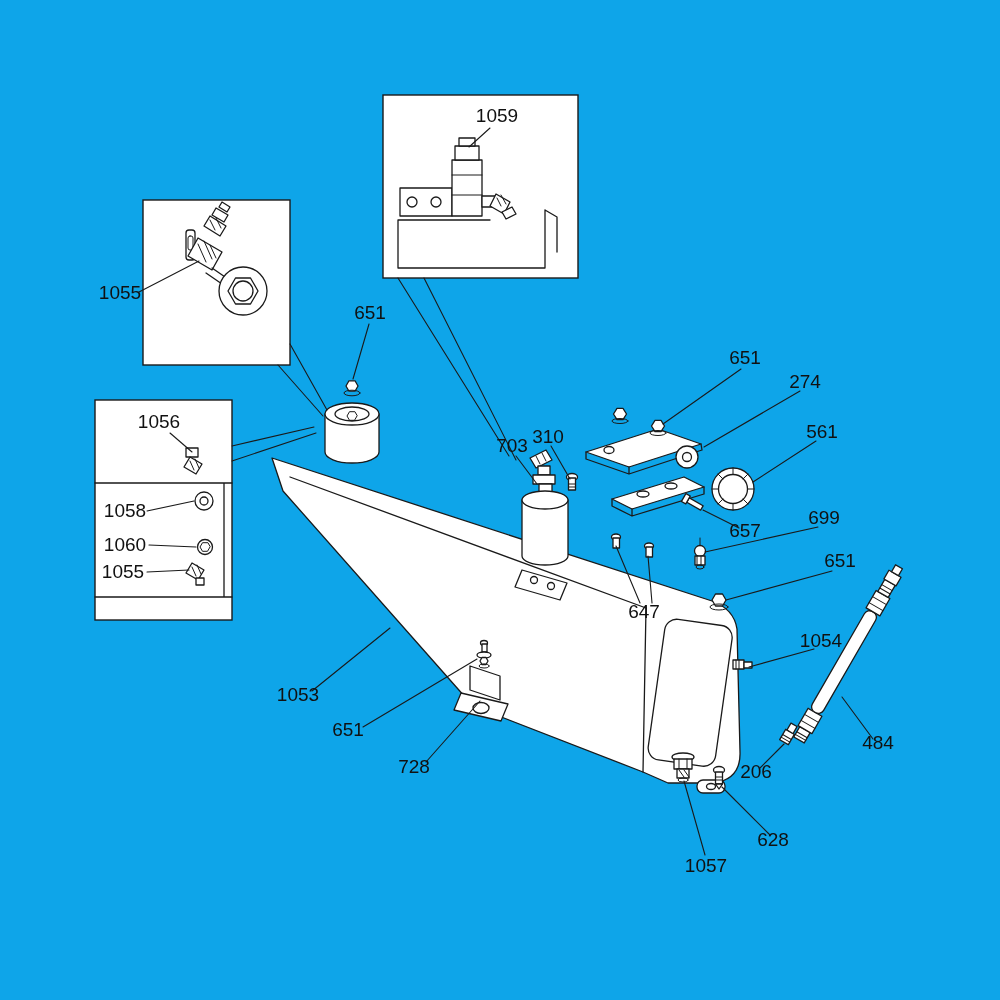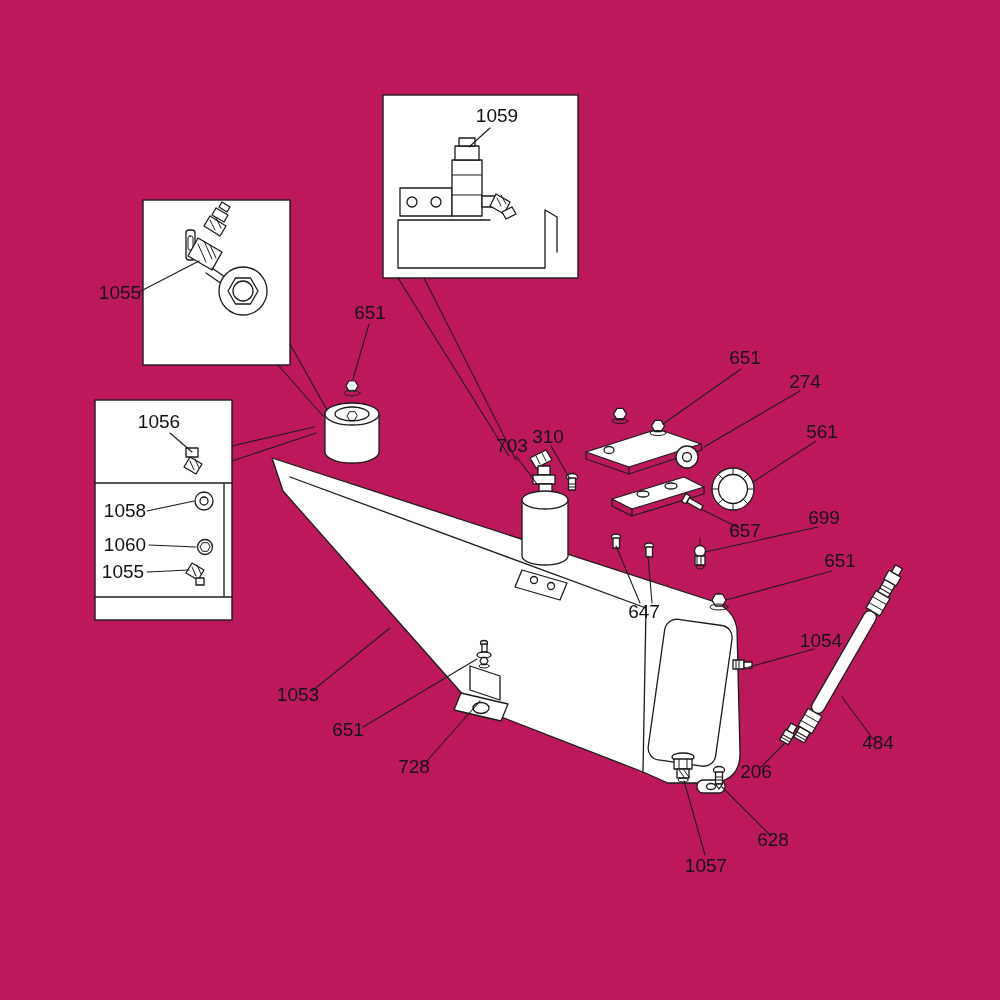--- a/index.html
+++ b/index.html
@@ -1,16 +1,16 @@
 <!DOCTYPE html>
 <html><head>
 <meta charset="utf-8">
 <style>
   html,body{margin:0;padding:0;background:#ffffff;}
-  .stage{position:relative;width:1000px;height:1000px;background:#be185d;overflow:hidden;}
+  .stage{position:relative;width:1000px;height:1000px;background:#0ea5e9;overflow:hidden;}
   svg{position:absolute;left:0;top:0;}
   .ln{stroke:#1a1a1a;stroke-width:1.3;fill:none;stroke-linecap:round;stroke-linejoin:round;}
   .lnw{stroke:#1a1a1a;stroke-width:1.3;fill:#ffffff;stroke-linecap:round;stroke-linejoin:round;}
   .thin{stroke:#1a1a1a;stroke-width:1;fill:none;stroke-linecap:round;}
   .lead{stroke:#1a1a1a;stroke-width:1.1;fill:none;stroke-linecap:round;}
   .box{fill:#ffffff;stroke:#1a1a1a;stroke-width:1.4;}
   text.callout{font-family:"Liberation Sans",sans-serif;font-size:19px;fill:#111111;text-anchor:middle;}
 </style>
 </head>
 <body>

